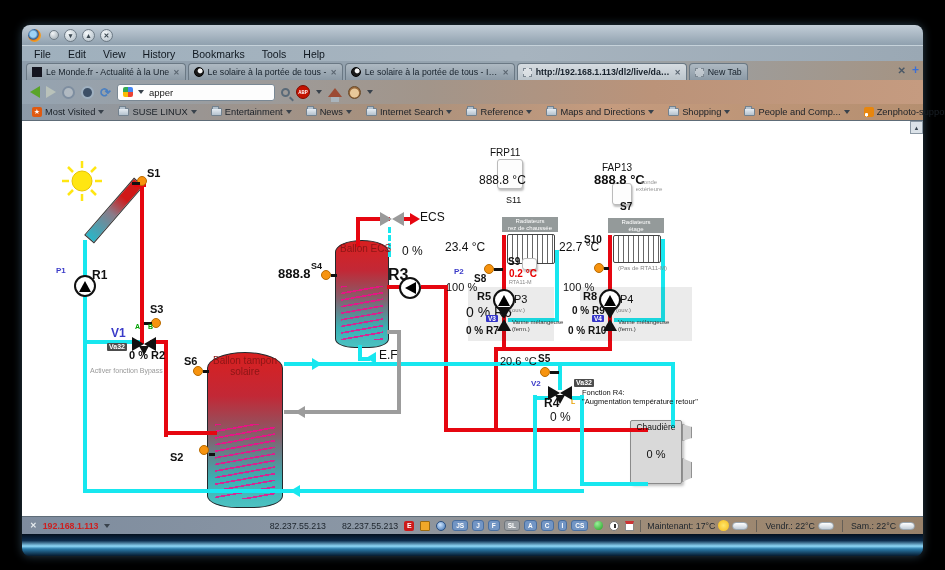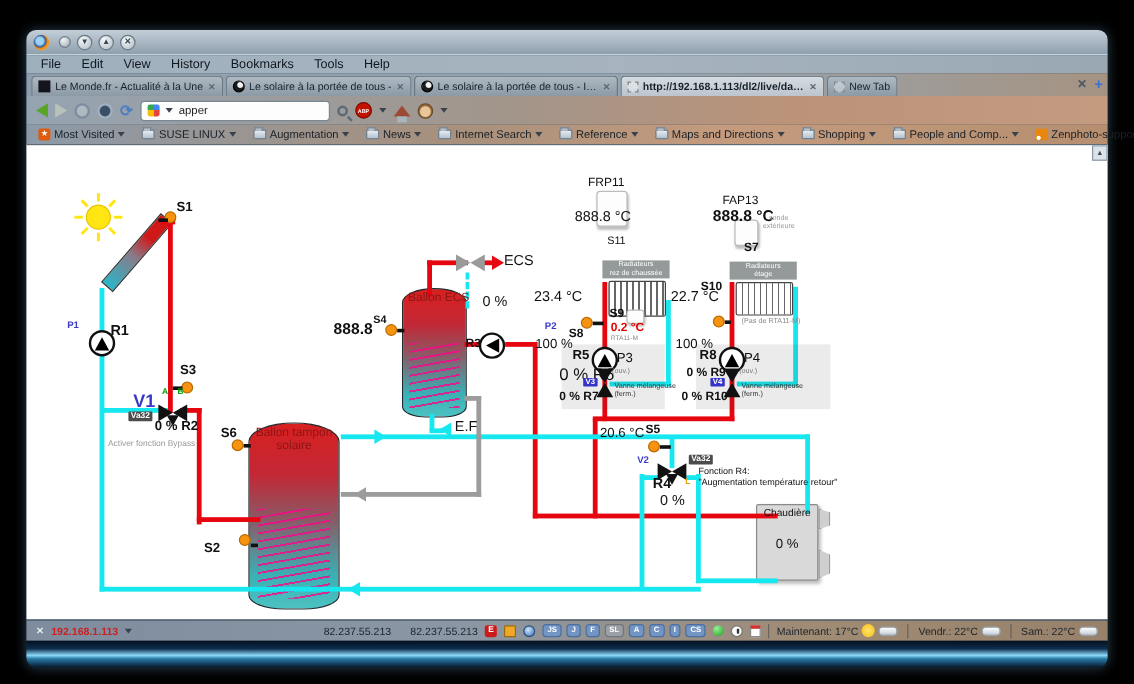--- a/index.html
+++ b/index.html
@@ -205,21 +205,21 @@
         <span>Most Visited</span>
         <span class="ddown"></span>
       </span>
       <span class="bmitem">
         <span class="folder"></span>
         <span>SUSE LINUX</span>
         <span class="ddown"></span>
       </span>
       <span class="bmitem">
         <span class="folder"></span>
-        <span>Augmentation</span>
+        <span>Entertainment</span>
         <span class="ddown"></span>
       </span>
       <span class="bmitem">
         <span class="folder"></span>
         <span>News</span>
         <span class="ddown"></span>
       </span>
       <span class="bmitem">
         <span class="folder"></span>
         <span>Internet Search</span>
@@ -371,36 +371,36 @@
         </div>
         <div style="position: absolute; left: 538px; top: 272px;">
           <span style="position: absolute; width: 0px; height: 0px; left: -12px; top: -7px; border-top: 7px solid transparent; border-bottom: 7px solid transparent; border-left: 12px solid rgb(17, 17, 17);"></span>
           <span style="position: absolute; width: 0px; height: 0px; left: 0px; top: -7px; border-top: 7px solid transparent; border-bottom: 7px solid transparent; border-right: 12px solid rgb(17, 17, 17);"></span>
           <span style="position: absolute; width: 0px; height: 0px; left: -5px; top: 2px; border-left: 5px solid transparent; border-right: 5px solid transparent; border-top: 9px solid rgb(17, 17, 17);"></span>
         </div>
         <div class="lbl" style="left: 125px; top: 46px; font-size: 11px; font-weight: bold;">S1</div>
         <div class="lbl" style="left: 34px; top: 146px; font-size: 8px; font-weight: bold; color: rgb(58, 58, 200);">P1</div>
         <div class="lbl" style="left: 70px; top: 148px; font-size: 12px; font-weight: bold;">R1</div>
         <div class="lbl" style="left: 128px; top: 182px; font-size: 11px; font-weight: bold;">S3</div>
-        <div class="lbl" style="left: 89px; top: 206px; font-size: 15px; font-weight: bold; color: rgb(58, 58, 200);">V1</div>
+        <div class="lbl" style="left: 89px; top: 206px; font-size: 12px; font-weight: bold; color: rgb(58, 58, 200);">V1</div>
         <div class="lbl" style="left: 113px; top: 202px; font-size: 7px; font-weight: bold; color: rgb(0, 160, 0);">A</div>
         <div class="lbl" style="left: 126px; top: 202px; font-size: 7px; font-weight: bold; color: rgb(0, 160, 0);">B</div>
         <div class="lbl badge" style="left: 85px; top: 222px; font-size: 7px; font-weight: bold;">Va32</div>
         <div class="lbl" style="left: 107px; top: 228px; font-size: 11px; font-weight: bold;">0 % R2</div>
         <div class="lbl" style="left: 68px; top: 246px; font-size: 7px; color: rgb(153, 153, 153);">Activer fonction Bypass</div>
         <div class="lbl" style="left: 162px; top: 234px; font-size: 11px; font-weight: bold;">S6</div>
         <div class="lbl" style="left: 190px; top: 234px; font-size: 10px; color: rgb(139, 22, 22); width: 66px; white-space: pre-line; text-align: center;">Ballon tampon
 solaire</div>
         <div class="lbl" style="left: 148px; top: 330px; font-size: 11px; font-weight: bold;">S2</div>
         <div class="lbl" style="left: 318px; top: 122px; font-size: 10px; color: rgb(139, 22, 22);">Ballon ECS</div>
         <div class="lbl" style="left: 256px; top: 146px; font-size: 13px; font-weight: bold;">888.8</div>
         <div class="lbl" style="left: 289px; top: 140px; font-size: 9px; font-weight: bold;">S4</div>
         <div class="lbl" style="left: 398px; top: 90px; font-size: 12px;">ECS</div>
         <div class="lbl" style="left: 380px; top: 124px; font-size: 12px;">0 %</div>
-        <div class="lbl" style="left: 366px; top: 160px; font-size: 10px; font-weight: bold;">R3</div>
+        <div class="lbl" style="left: 366px; top: 145px; font-size: 16px; font-weight: bold;">R3</div>
         <div class="lbl" style="left: 392px; top: 147px; font-size: 8px; font-weight: bold; color: rgb(58, 58, 200); margin-left: 40px;">P2</div>
         <div class="lbl" style="left: 357px; top: 228px; font-size: 12px;">E.F</div>
         <div class="lbl" style="left: 468px; top: 26px; font-size: 10px;">FRP11</div>
         <div class="lbl" style="left: 457px; top: 53px; font-size: 12px;">888.8 °C</div>
         <div class="lbl" style="left: 484px; top: 74px; font-size: 9px;">S11</div>
         <div class="lbl" style="left: 580px; top: 41px; font-size: 10px;">FAP13</div>
         <div class="lbl" style="left: 572px; top: 52px; font-size: 13px; font-weight: bold;">888.8 °C</div>
         <div class="lbl" style="left: 612px; top: 58px; font-size: 6px; color: rgb(153, 153, 153); width: 30px; white-space: pre-line; text-align: center;">sonde
 extérieure</div>
         <div class="lbl" style="left: 598px; top: 80px; font-size: 10px; font-weight: bold;">S7</div>

